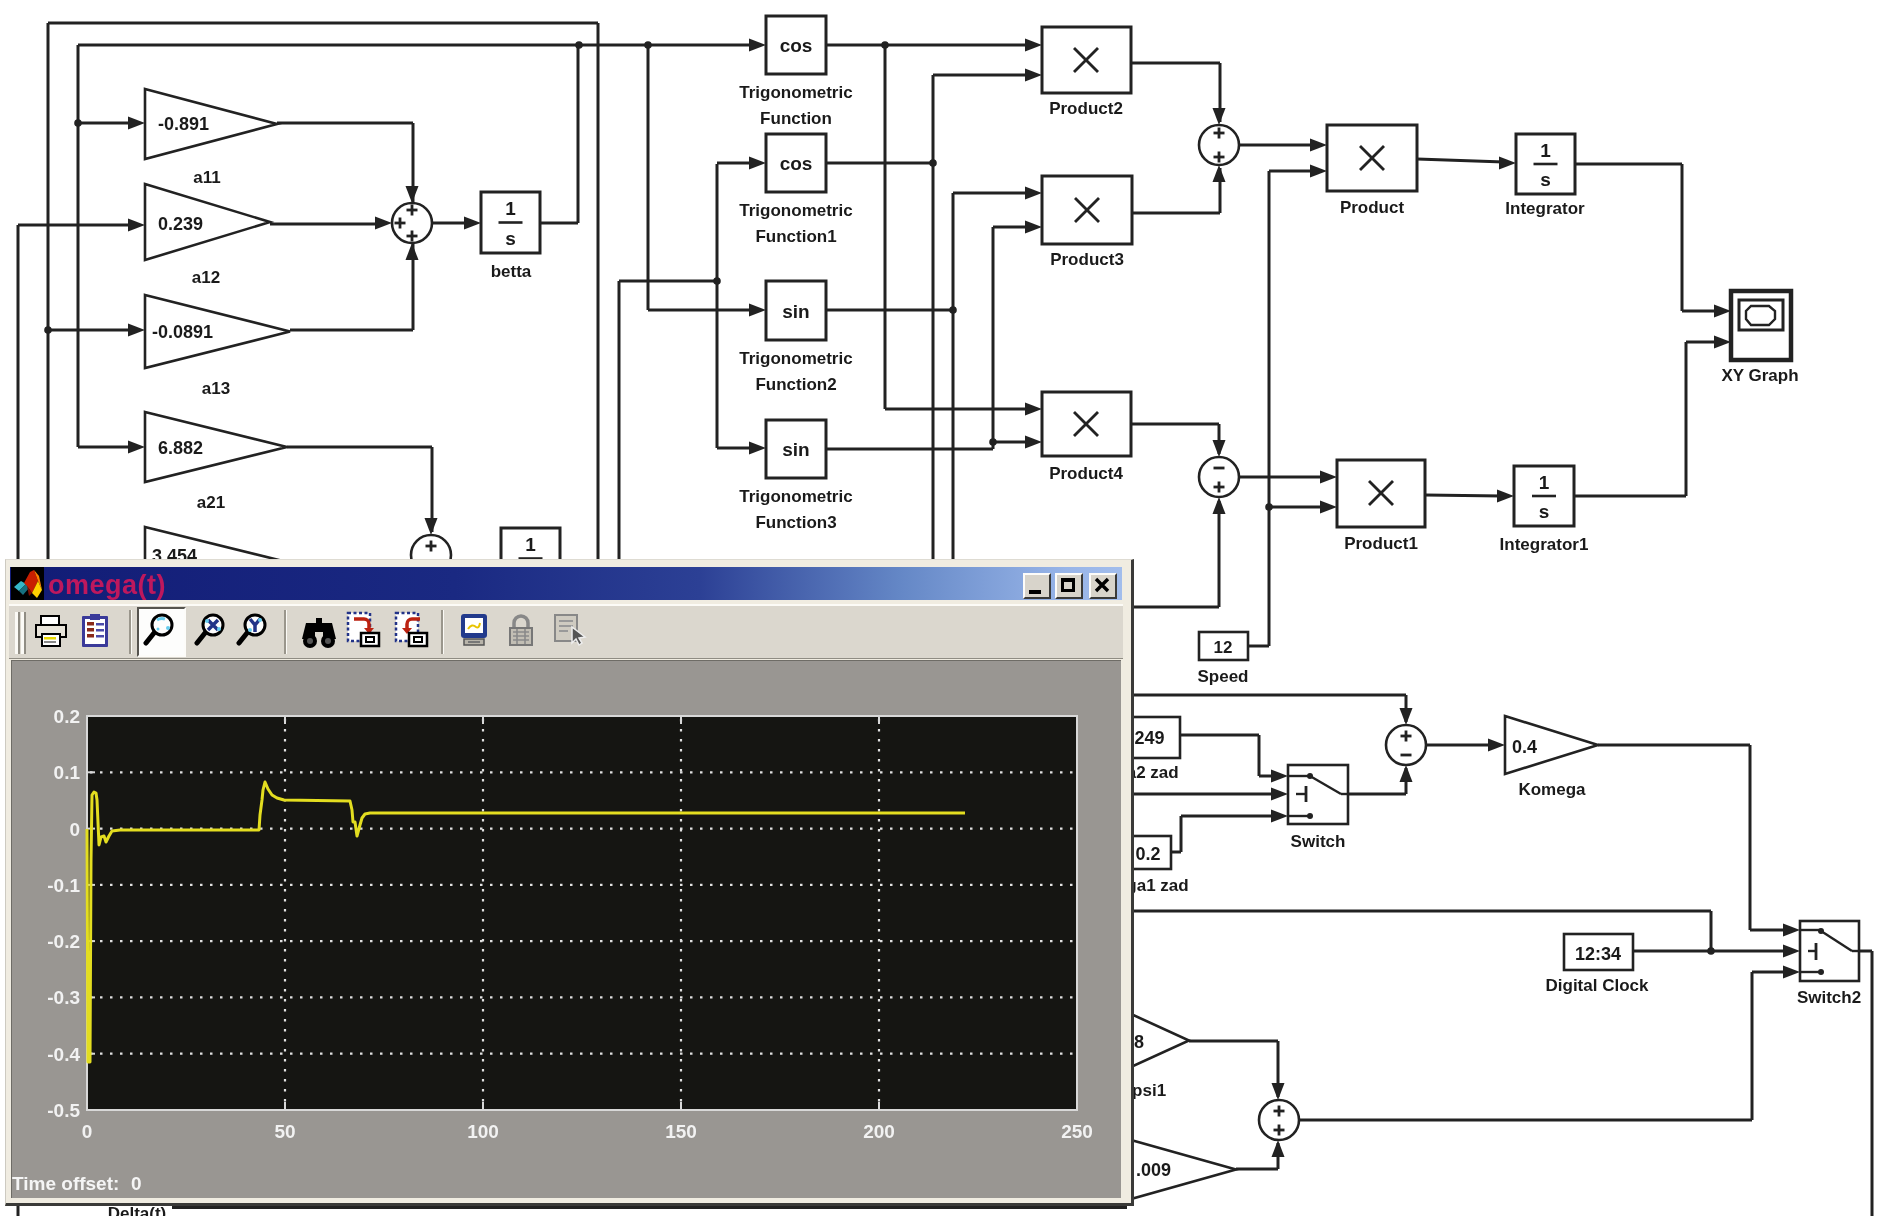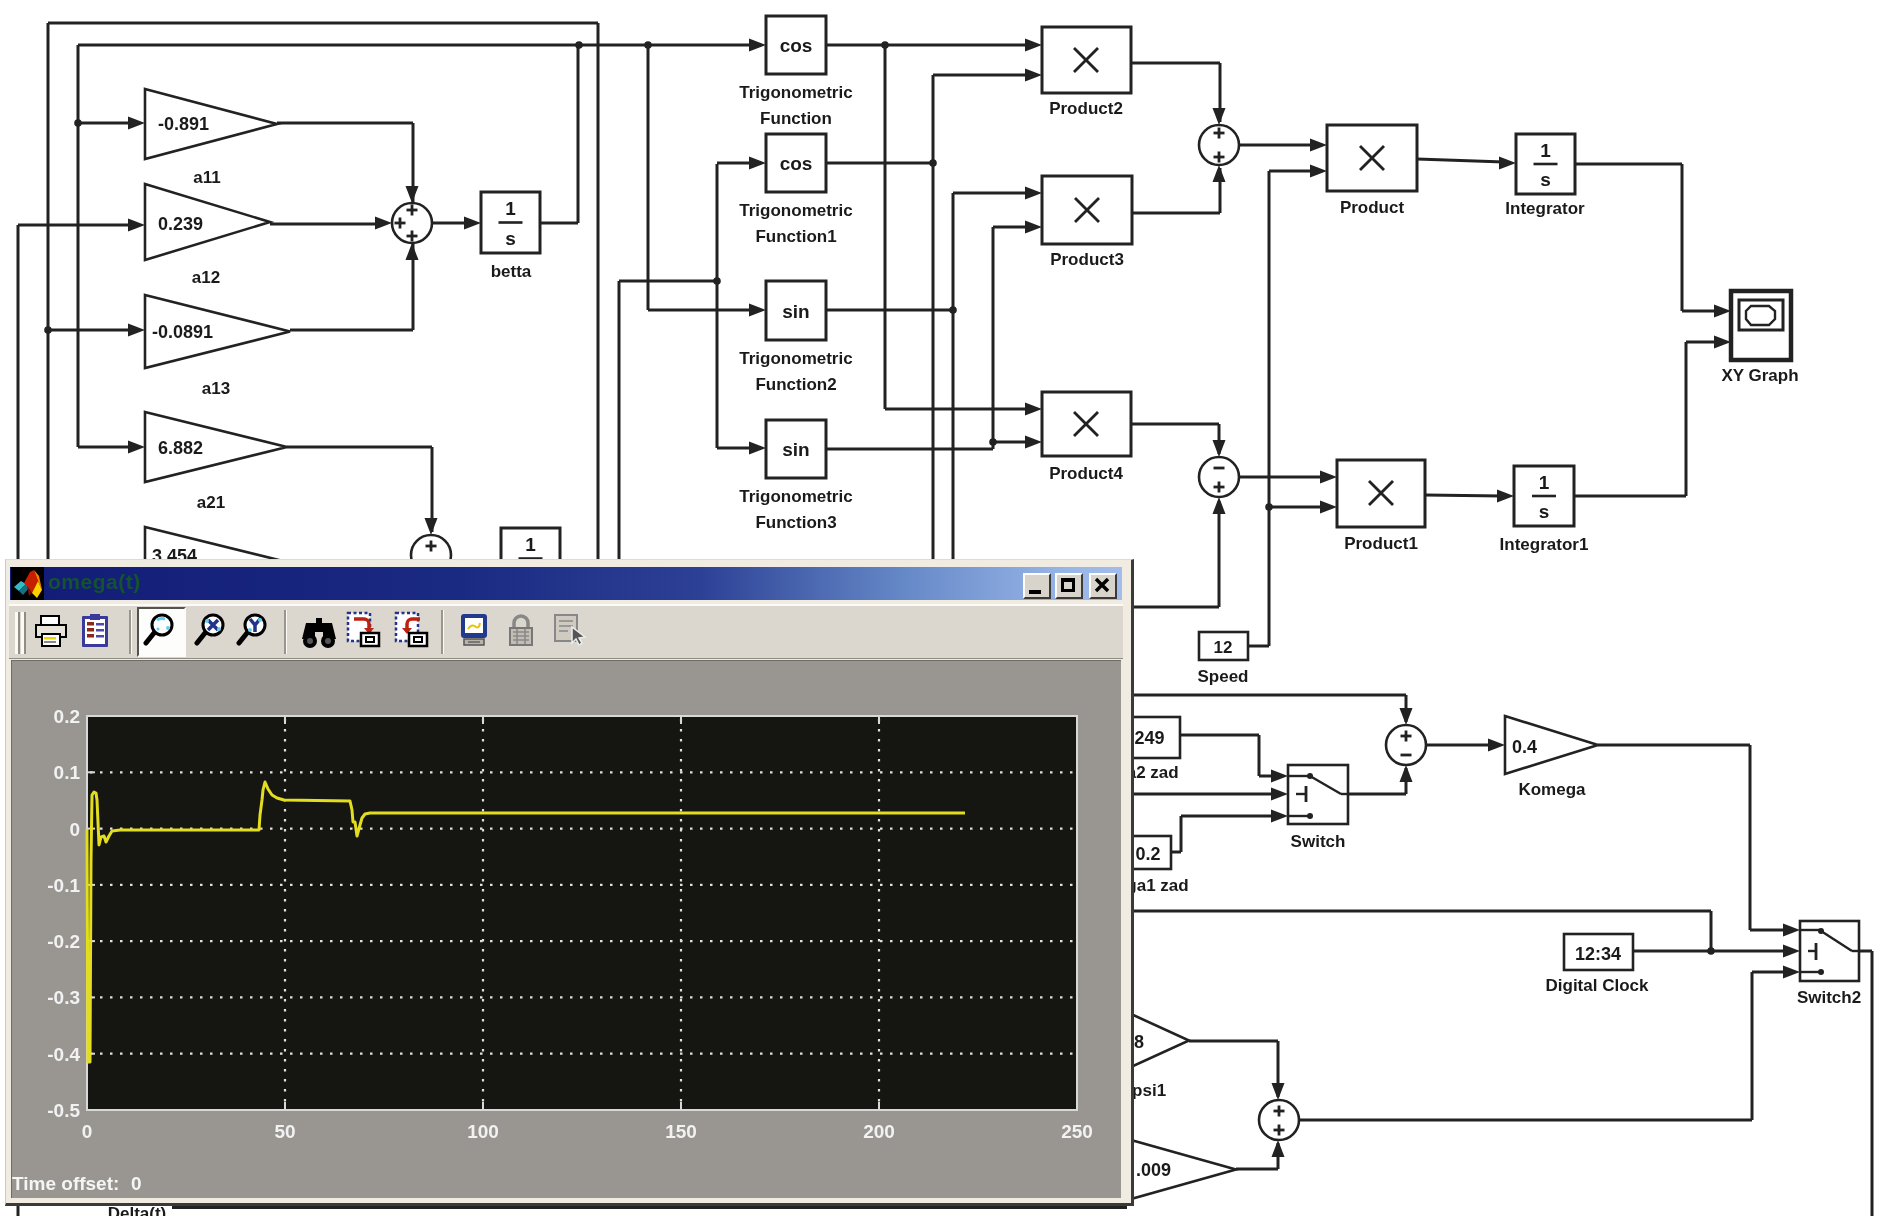--- a/index.html
+++ b/index.html
@@ -300,21 +300,21 @@
 <div class="abs" style="left:10px;top:567px;width:1112px;height:33px;background:linear-gradient(90deg,#121c76 0%,#1a2982 40%,#2c4095 62%,#6487c6 80%,#98b5e8 95%,#a2bdec 100%);"></div>
 <svg width="33" height="33" viewBox="0 0 33 33" style="position:absolute;left:11px;top:567px">
 <rect width="33" height="33" fill="#000"></rect>
 <polygon points="3,20 10,14 15,17 8,24" fill="#35b8c8"></polygon>
 <polygon points="8,24 15,17 18,21 12,28" fill="#17717f"></polygon>
 <polygon points="13,16 19,5 23,3 27,14 21,26 16,19" fill="#c81e00"></polygon>
 <polygon points="23,3 28,9 31,23 27,14" fill="#ff7f00"></polygon>
 <polygon points="21,26 27,14 31,23 26,31" fill="#ffd000"></polygon>
 <polygon points="16,19 21,26 18,29" fill="#7a1000"></polygon>
 </svg>
-<div class="abs" style="left:48px;top:570px;color:#14532d;font-size:21px;font-weight:bold;letter-spacing:0.5px;text-align:center;">omega(t)</div>
+<div class="abs" style="left:48px;top:570px;color:#be185d;font-size:27px;font-weight:bold;letter-spacing:0.5px;text-align:center;">omega(t)</div>
 
 <div class="abs" style="left:1023px;top:573px;width:28px;height:26px;background:#d8d4cb;border-top:2px solid #fdfcf9;border-left:2px solid #fdfcf9;border-right:2px solid #3a3a38;border-bottom:2px solid #3a3a38;box-sizing:border-box;">
     <div class="abs" style="left:4px;top:15px;width:12px;height:4px;background:#000"></div>
   </div>
 <div class="abs" style="left:1055px;top:573px;width:28px;height:26px;background:#d8d4cb;border-top:2px solid #fdfcf9;border-left:2px solid #fdfcf9;border-right:2px solid #3a3a38;border-bottom:2px solid #3a3a38;box-sizing:border-box;">
     <div class="abs" style="left:4px;top:3px;width:14px;height:14px;border:3px solid #000;border-top-width:4px;box-sizing:border-box;"></div>
   </div>
 <div class="abs" style="left:1089px;top:573px;width:28px;height:26px;background:#d8d4cb;border-top:2px solid #fdfcf9;border-left:2px solid #fdfcf9;border-right:2px solid #3a3a38;border-bottom:2px solid #3a3a38;box-sizing:border-box;">
 <svg width="24" height="22">
       <path d="M5,4 L17,16 M17,4 L5,16" stroke="#000" stroke-width="3.4"></path>

